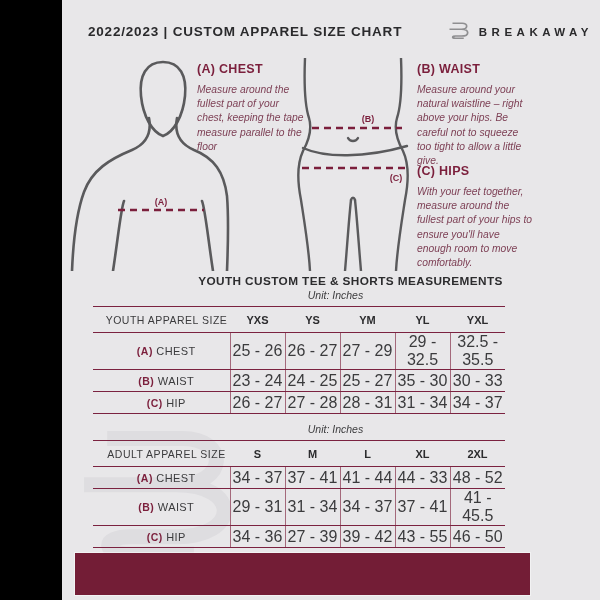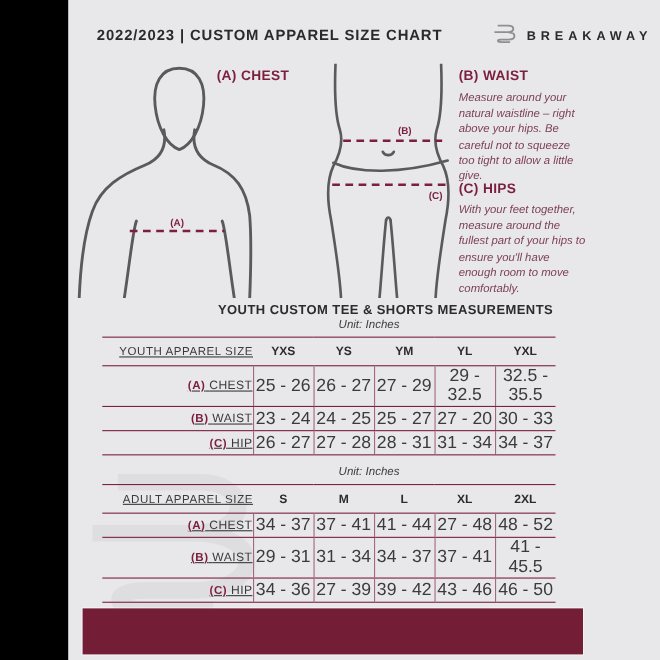--- a/index.html
+++ b/index.html
@@ -47,21 +47,21 @@
   table.size col.val{width:55px;}
   table.size tr{height:22px;}
   table.size tr.head{height:26px;}
   table.size td,table.size th{
     padding:0;border-bottom:1.5px solid #7b2240;
     font-size:16px;color:#3b3b3d;text-align:center;vertical-align:middle;
     background:transparent;
   }
   table.size tr.head td,table.size tr.head th{border-top:1.8px solid #7b2240;}
   table.size .lab-cell{
-    text-align:right;padding-left:10px;letter-spacing:0.5px;font-size:10.5px;text-decoration:underline;
+    text-align:center;padding-left:10px;letter-spacing:0.5px;font-size:10.5px;
   }
   table.size .size-head{font-weight:bold;font-size:11px;color:#2c2c2e;}
   table.size td.v{border-left:1px solid #a4697b;}
   .rk{font-weight:bold;color:#7b1f3c;}
   .rl{color:#3b3b3d;font-size:11px;letter-spacing:0.4px;}
   
   .footer-bar{
     position:absolute;left:13px;top:553px;width:455px;height:42px;
     background:#731d36;outline:1px solid rgba(255,255,255,0.45);z-index:2;
   }
@@ -91,20 +91,21 @@
         <path d="M54 145 C51 152 48 182 43 215"></path>
         <path d="M132 145 C135 152 138 182 143 215"></path>
       </g>
       <line x1="48" y1="154" x2="134" y2="154" stroke="#7b1f3c" stroke-width="2.4" stroke-dasharray="7 5"></line>
       <text x="91" y="149" text-anchor="middle" font-size="9" font-weight="bold" fill="#7b1f3c">(A)</text>
     </svg>
   </div>
 
   <div class="mblock" style="left:135px;top:62px;width:108px;">
     <p class="mh">(A) CHEST</p>
+    <p class="md">Measure around the fullest part of your chest, keeping the tape measure parallel to the floor</p>
   </div>
 
   <div class="fig" style="left:218px;top:58px;">
     <svg width="130" height="213" viewBox="0 0 130 213" fill="none">
       <g stroke="#5a5a5c" stroke-width="2.4" stroke-linecap="round">
         <path d="M25 0 C24 25 25 48 29 60 C32 70 29 82 23 93 C17 106 17 122 21 142 C25 168 29 192 30 213"></path>
         <path d="M121 0 C122 25 121 48 117 60 C114 70 117 82 123 93 C129 106 129 122 125 142 C121 168 117 192 116 213"></path>
         <path d="M23 90 C45 100 85 100 127 88"></path>
         <path d="M68 80 C70 84 76 84 78 80"></path>
         <path d="M71 142 C69 160 67 190 65 213"></path>
@@ -161,21 +162,21 @@
       <td class="v">26 - 27</td>
       <td class="v">27 - 29</td>
       <td class="v">29 - 32.5</td>
       <td class="v">32.5 - 35.5</td>
     </tr>
     <tr>
       <td class="lab-cell"><span class="rk">(B)</span> <span class="rl">WAIST</span></td>
       <td class="v">23 - 24</td>
       <td class="v">24 - 25</td>
       <td class="v">25 - 27</td>
-      <td class="v">27 - 20</td>
+      <td class="v">35 - 30</td>
       <td class="v">30 - 33</td>
     </tr>
     <tr>
       <td class="lab-cell"><span class="rk">(C)</span> <span class="rl">HIP</span></td>
       <td class="v">26 - 27</td>
       <td class="v">27 - 28</td>
       <td class="v">28 - 31</td>
       <td class="v">31 - 34</td>
       <td class="v">34 - 37</td>
     </tr>
@@ -200,37 +201,37 @@
       <th class="v size-head">M</th>
       <th class="v size-head">L</th>
       <th class="v size-head">XL</th>
       <th class="v size-head">2XL</th>
     </tr>
     <tr>
       <td class="lab-cell"><span class="rk">(A)</span> <span class="rl">CHEST</span></td>
       <td class="v">34 - 37</td>
       <td class="v">37 - 41</td>
       <td class="v">41 - 44</td>
-      <td class="v">27 - 48</td>
+      <td class="v">44 - 33</td>
       <td class="v">48 - 52</td>
     </tr>
     <tr>
       <td class="lab-cell"><span class="rk">(B)</span> <span class="rl">WAIST</span></td>
       <td class="v">29 - 31</td>
       <td class="v">31 - 34</td>
       <td class="v">34 - 37</td>
       <td class="v">37 - 41</td>
       <td class="v">41 - 45.5</td>
     </tr>
     <tr>
       <td class="lab-cell"><span class="rk">(C)</span> <span class="rl">HIP</span></td>
       <td class="v">34 - 36</td>
       <td class="v">27 - 39</td>
       <td class="v">39 - 42</td>
-      <td class="v">43 - 46</td>
+      <td class="v">43 - 55</td>
       <td class="v">46 - 50</td>
     </tr>
   </tbody>
     </table>
 
   <div class="footer-bar"></div>
 
 </div>
 
 </body></html>

